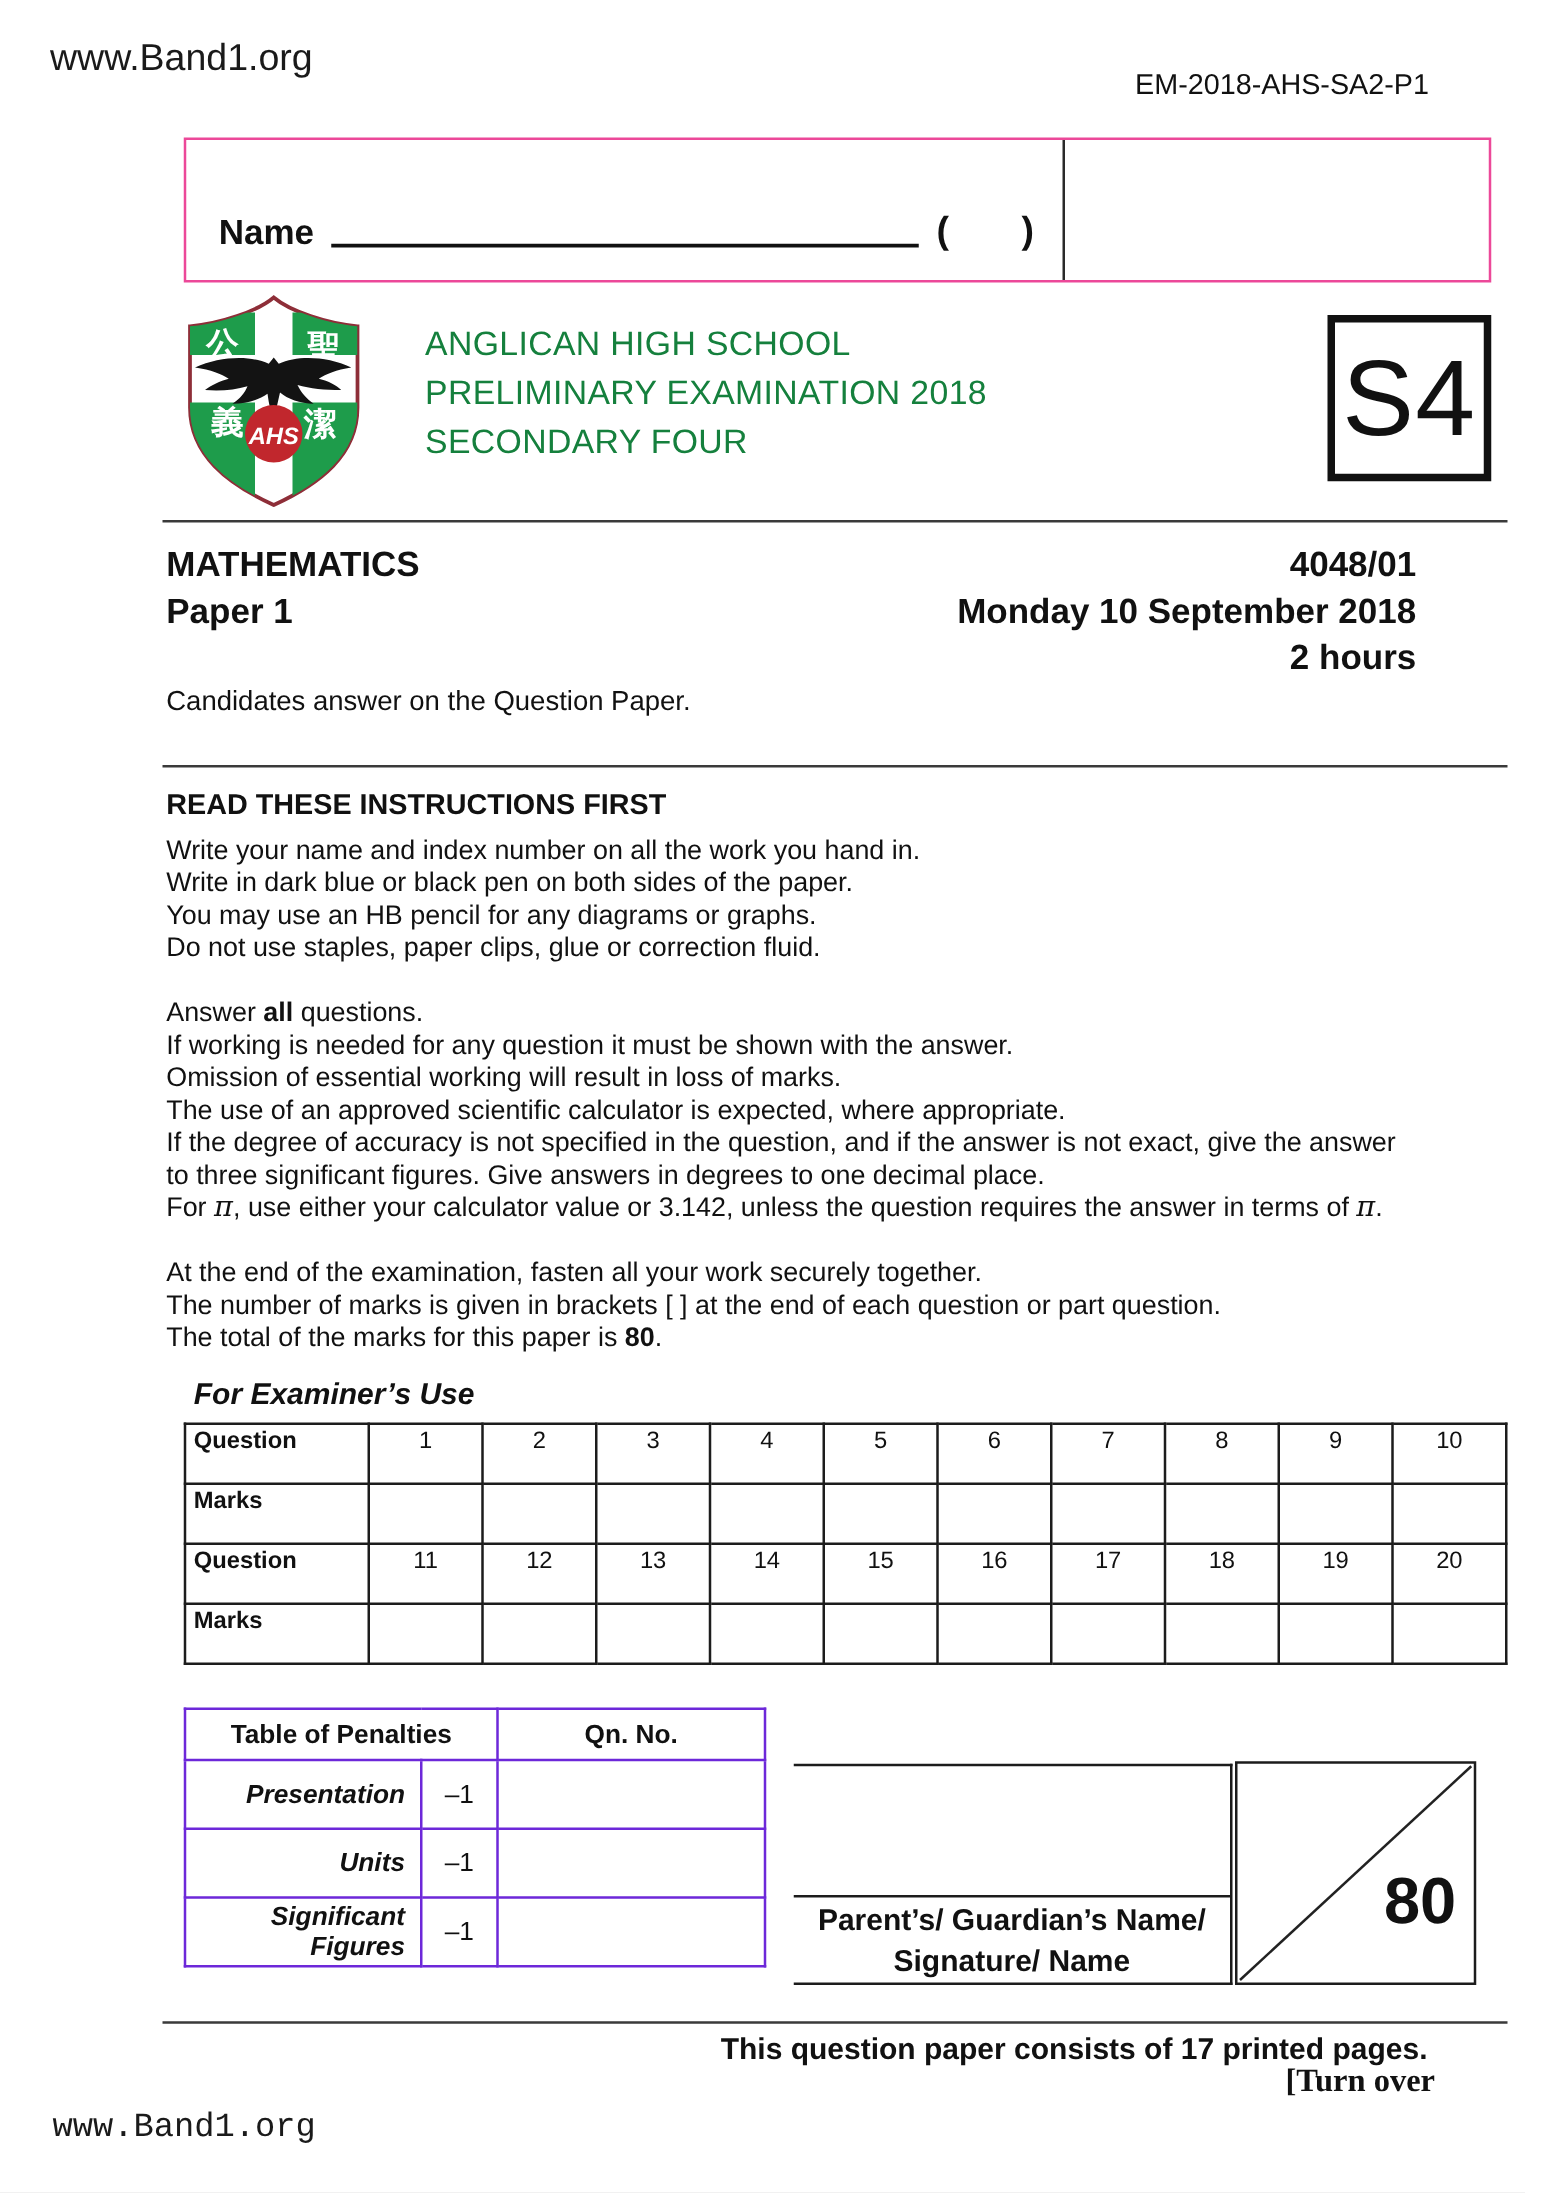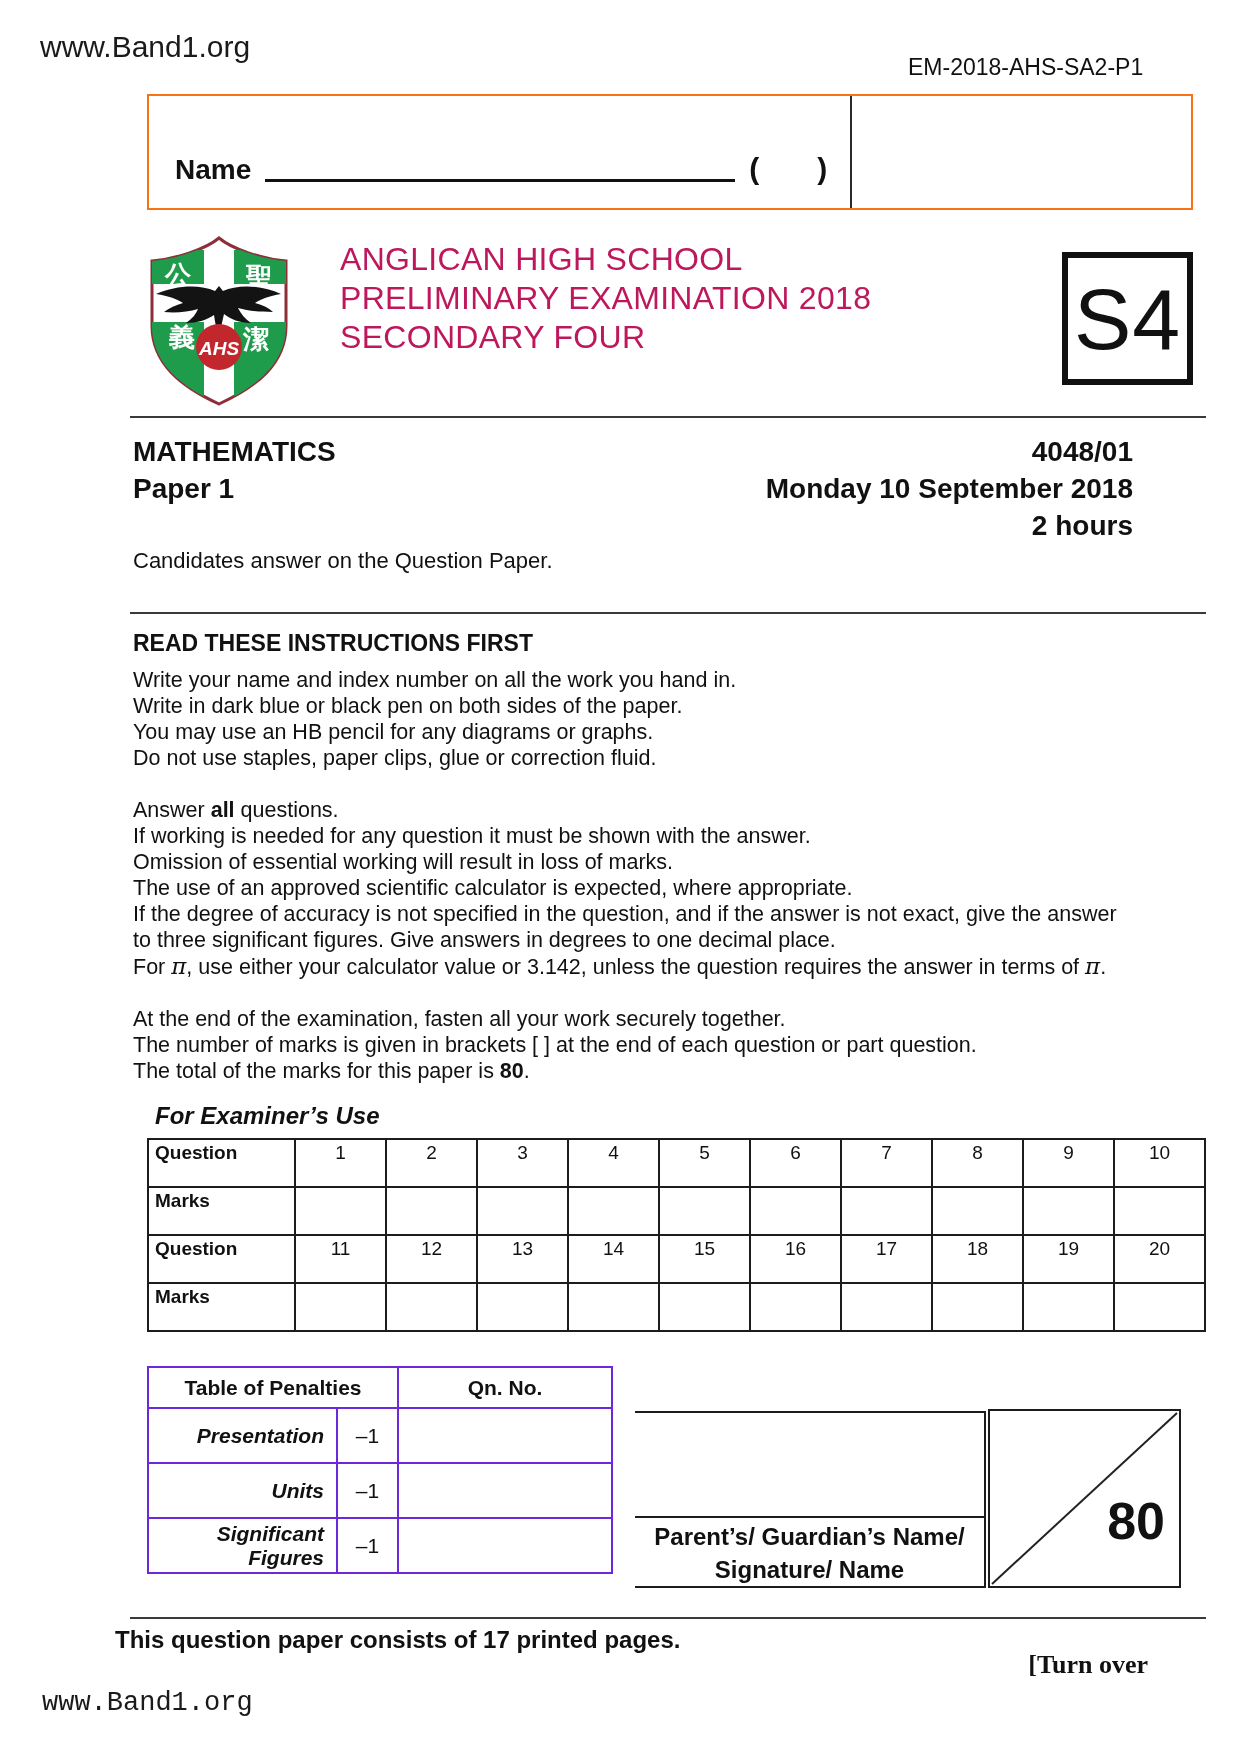--- a/index.html
+++ b/index.html
@@ -5,32 +5,32 @@
   html,body{margin:0;padding:0;background:#e8e8e8;}
   #page{
     position:relative;width:1240px;height:1754px;background:#ffffff;
     font-family:"Liberation Sans",sans-serif;color:#111;overflow:hidden;
   }
   .abs{position:absolute;}
   
   #wm-top{left:40px;top:30px;font-size:30px;color:#1a1a1a;}
   #paper-code{left:908px;top:54px;font-size:23px;}
   
-  #cand-box{left:147px;top:94px;width:1042px;height:112px;border:2px solid #f97316;display:flex;}
+  #cand-box{left:147px;top:110px;width:1042px;height:112px;border:2px solid #ec4899;display:flex;}
   #cand-left{width:703px;border-right:2px solid #2a2a2a;display:flex;align-items:flex-end;padding:0 0 24px 26px;box-sizing:border-box;}
   #cand-left .lbl{font-size:28px;font-weight:700;line-height:1;}
   #name-line{flex:0 0 470px;border-bottom:3px solid #111;height:26px;margin:0 14px 2px 14px;}
   .paren{font-size:30px;font-weight:700;line-height:1;}
   #paren-gap{width:58px;}
   #cand-right{flex:1;display:flex;align-items:flex-end;justify-content:center;padding-bottom:24px;box-sizing:border-box;}
   #class-line{width:88px;border-bottom:3px solid #111;height:26px;margin:0 2px 2px 12px;}
   #class-dot{font-size:28px;font-weight:700;line-height:1;}
   
   #logo{left:140px;top:234px;width:158px;height:176px;}
-  #school-text{left:340px;top:240px;font-size:32px;line-height:39px;letter-spacing:.3px;color:#be185d;}
+  #school-text{left:340px;top:256px;font-size:27px;line-height:39px;letter-spacing:.3px;color:#15803d;}
   #s4-box{left:1062px;top:252px;width:131px;height:133px;border:6px solid #111;box-sizing:border-box;
           display:flex;align-items:center;justify-content:center;}
   #s4-box span{font-size:86px;line-height:1;letter-spacing:1px;}
   .rule{left:130px;width:1076px;height:2px;background:#3a3a3a;}
   
   #exam-info{left:133px;top:437px;width:1000px;}
   .info-row{display:flex;justify-content:space-between;height:37px;}
   .info-row div{font-size:28px;font-weight:700;line-height:1.1;}
   #cand-note{left:133px;top:548px;font-size:22px;}
   
@@ -53,21 +53,21 @@
   #pen-table .lab{width:189px;text-align:right;font-weight:700;font-style:italic;padding-right:12px;vertical-align:middle;height:55px;}
   #pen-table .val{width:61px;text-align:center;vertical-align:middle;}
   #pen-table .qn{width:214px;}
   #guardian{position:absolute;left:488px;top:45px;width:351px;height:177px;border:2px solid #1c1c1c;border-left:none;box-sizing:border-box;}
   #guardian .top{height:105px;border-bottom:2px solid #1c1c1c;box-sizing:border-box;}
   #guardian .bot{height:70px;display:flex;flex-direction:column;align-items:center;justify-content:center;font-size:24px;font-weight:700;line-height:33px;}
   #total-box{position:absolute;left:841px;top:43px;width:193px;height:179px;border:2px solid #1c1c1c;box-sizing:border-box;}
   #total-box svg{position:absolute;left:0;top:0;}
   #total-val{position:absolute;right:14px;top:84px;font-size:52px;font-weight:700;line-height:1;}
   
-  #footer-note{left:115px;top:1626px;width:1012px;text-align:left;font-size:24px;font-weight:700;}
+  #footer-note{left:130px;top:1626px;width:1012px;text-align:right;font-size:24px;font-weight:700;}
   #turn-over{right:92px;top:1650px;font-family:"Liberation Serif",serif;font-size:26px;font-weight:700;}
   #wm-bottom{left:42px;top:1688px;font-family:"Liberation Mono",monospace;font-size:27px;color:#1a1a1a;}
 </style>
 </head>
 <body>
 
 <div id="page">
 
   <div class="abs" id="wm-top">www.Band1.org</div>
   <div class="abs" id="paper-code">EM-2018-AHS-SA2-P1</div>

